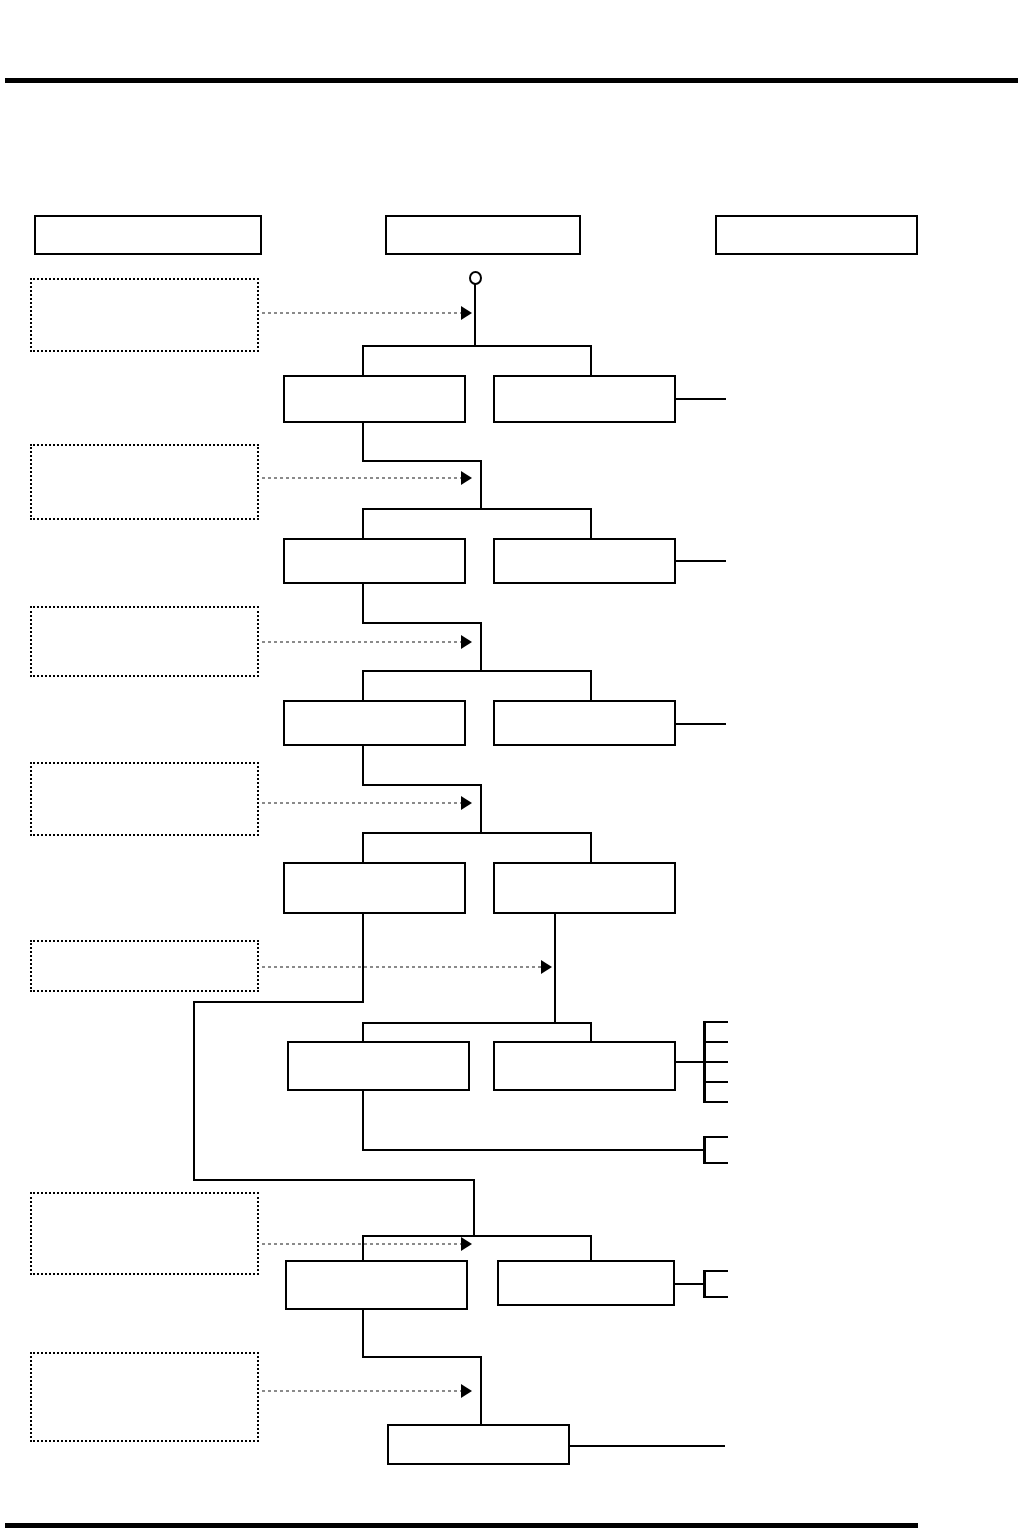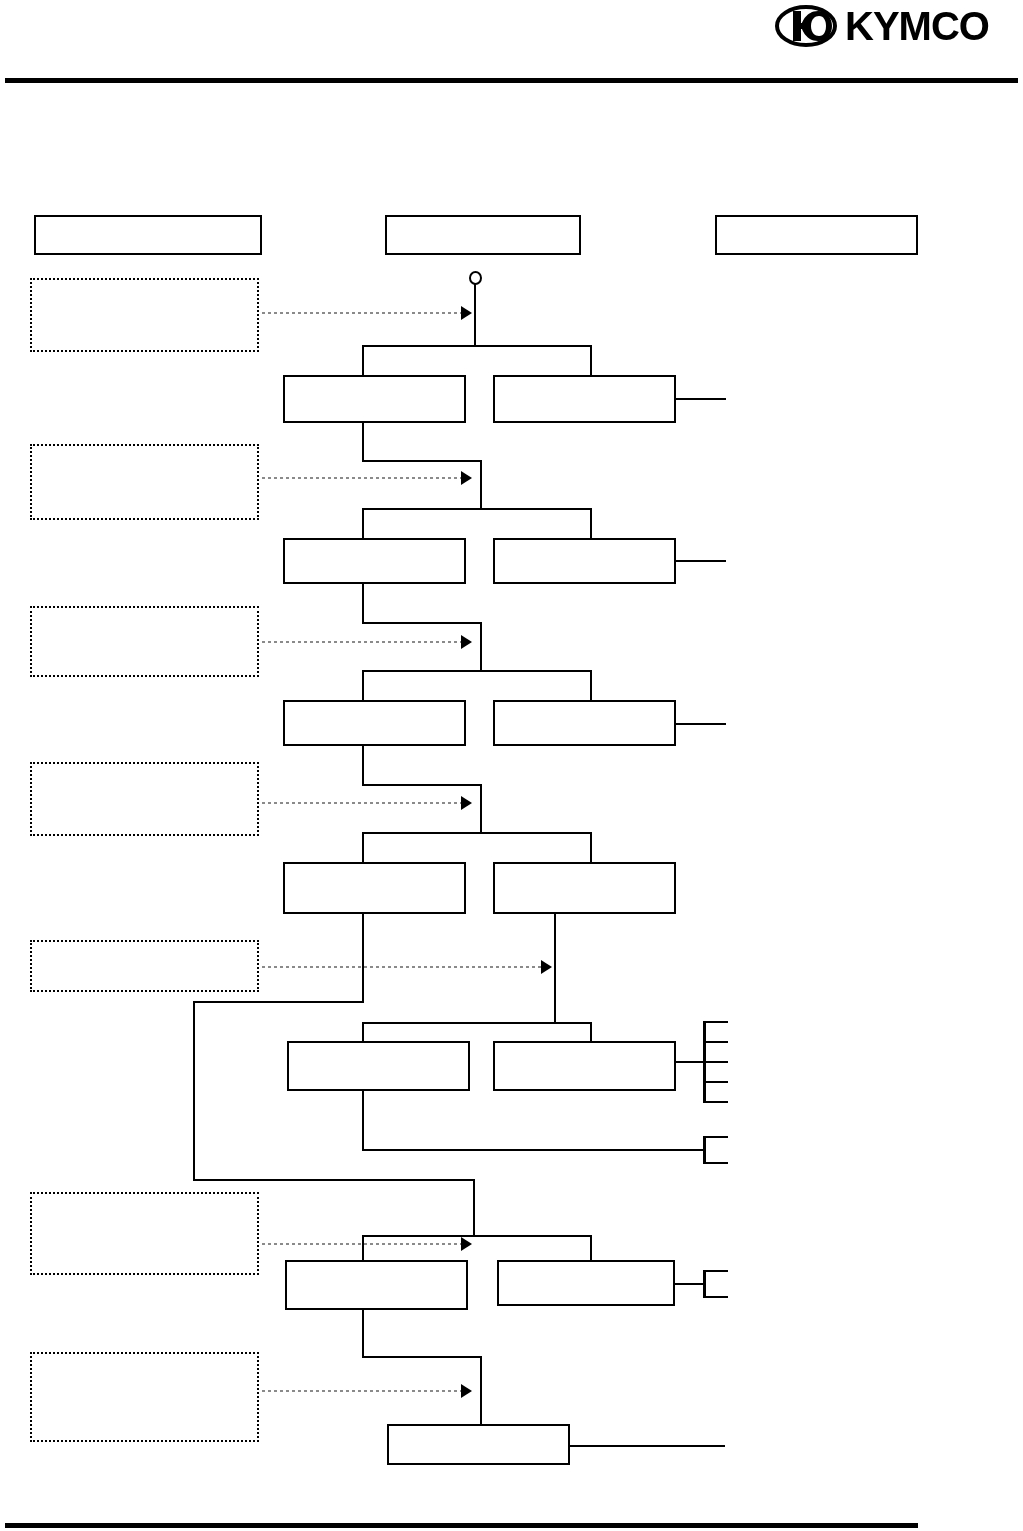--- a/index.html
+++ b/index.html
@@ -131,28 +131,20 @@
     width: 100%;
     height: 2px;
     background: #000000;
   }
 </style>
 </head>
 <body>
 
 <div id="page">
 
-  <div class="brand">
-    <svg class="brand-mark" viewBox="0 0 62 44">
-      <ellipse cx="31" cy="22" rx="29" ry="19" fill="none" stroke="#000" stroke-width="4"></ellipse>
-      <path d="M18 7 L18 37 L26 37 L26 25 L27 25 C27 25 31 37 43 37 C53 37 57 29 57 22 C57 15 53 7 43 7 C31 7 27 19 27 19 L26 19 L26 7 Z" fill="#000"></path>
-      <path d="M36 22 C36 15 40 12 44 12 C49 12 51 17 51 22 C51 27 49 32 44 32 C40 32 36 29 36 22 Z" fill="#fff"></path>
-    </svg>
-    <span class="brand-text">KYMCO</span>
-  </div>
 
   <div class="rule-top"></div>
   <div class="rule-bottom"></div>
 
   <div class="header-box" style="left:34px;  top:215px; width:228px; height:40px;"></div>
   <div class="header-box" style="left:385px; top:215px; width:196px; height:40px;"></div>
   <div class="header-box" style="left:715px; top:215px; width:203px; height:40px;"></div>
 
   <div class="start-circle" style="left:469px; top:271px;"></div>
   <div class="ln ln-v" style="left:474px; top:283px; height:63px;"></div>

